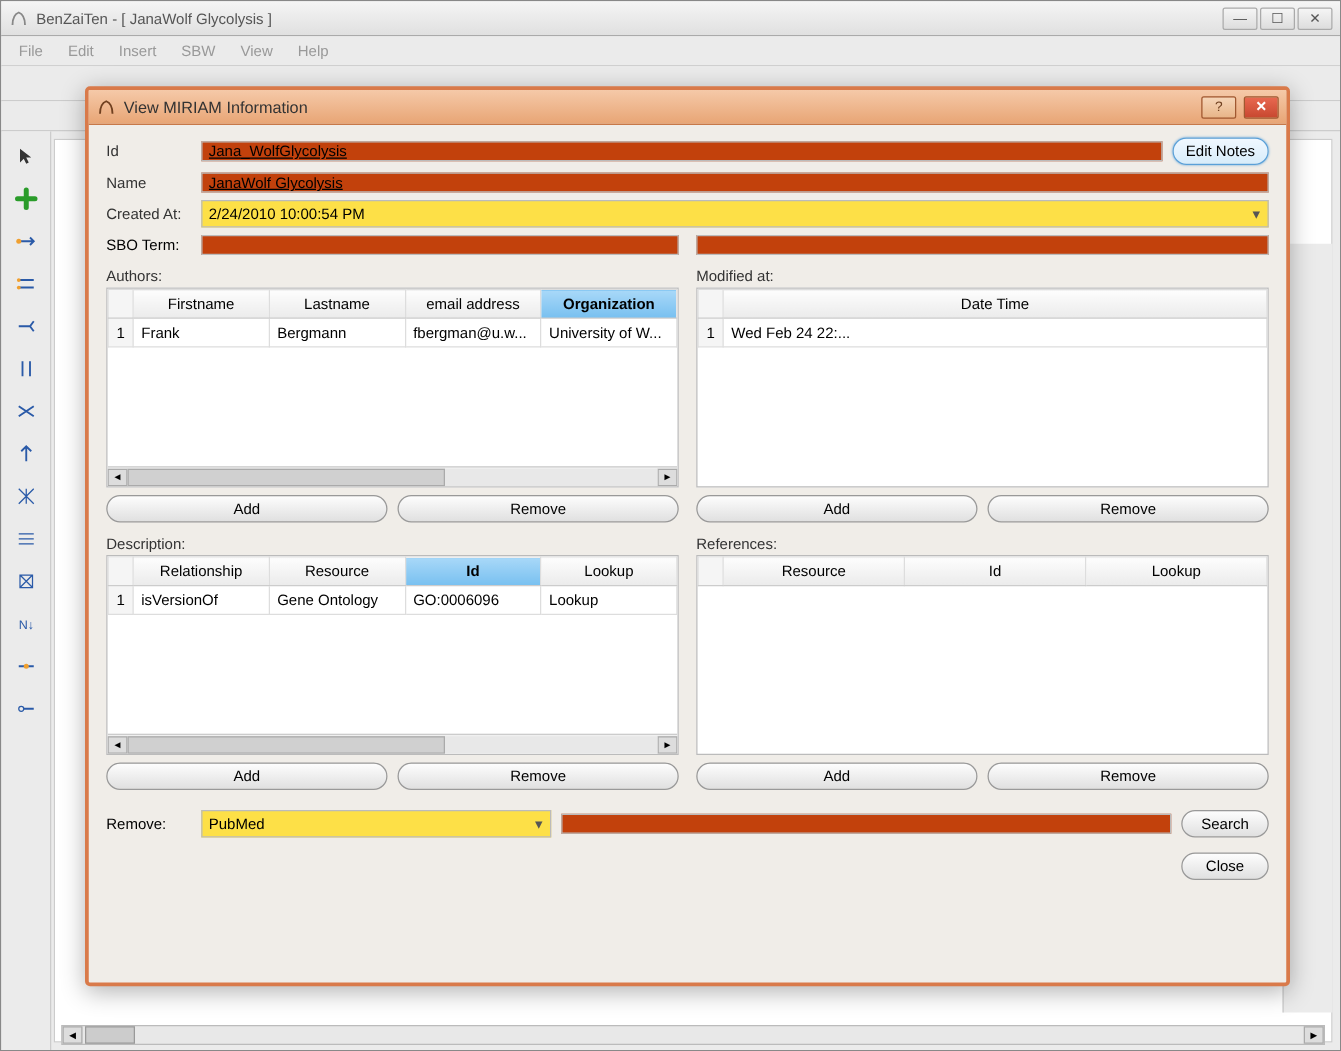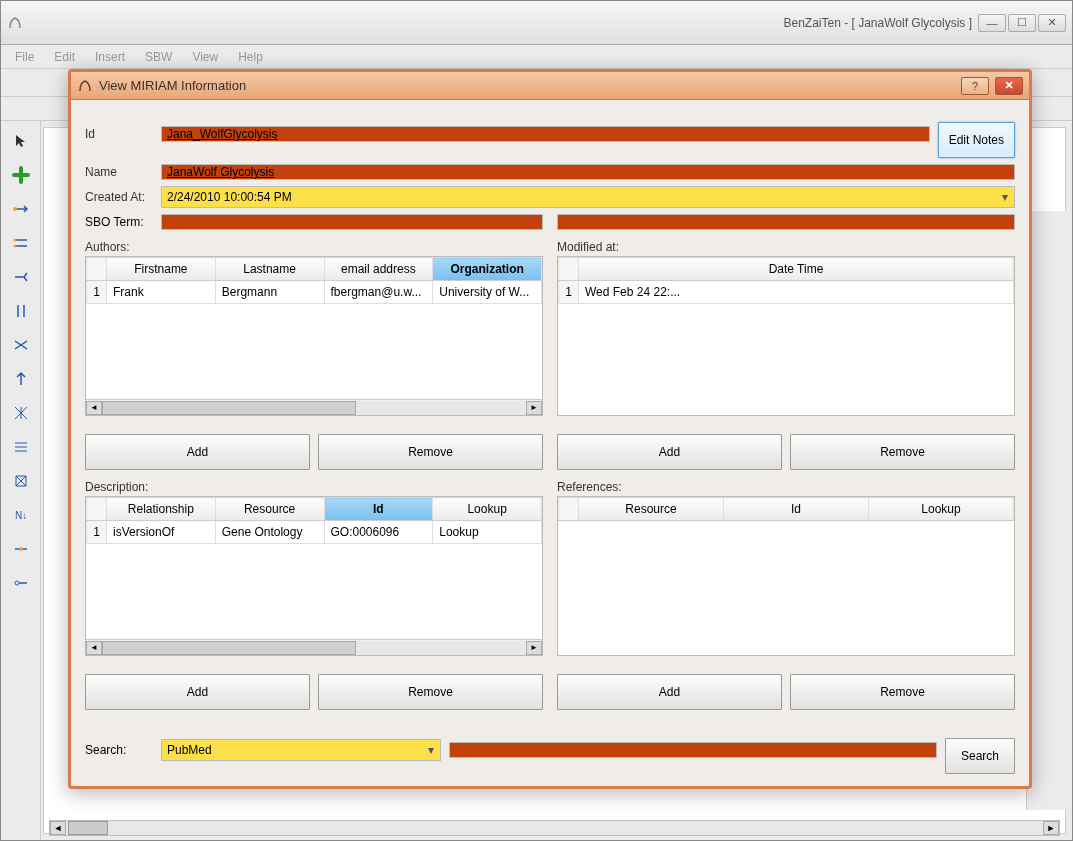--- a/index.html
+++ b/index.html
@@ -17,29 +17,28 @@
     .main-window {
       position: absolute;
       top: 0; left: 0; right: 0; bottom: 0;
       background: #ebebeb;
       border: 1px solid #888;
       display: flex;
       flex-direction: column;
     }
     
     .titlebar {
-      height: 44px;
+      height: 28px;
       background: linear-gradient(to bottom, #f5f5f5, #e0e0e0);
       border-bottom: 1px solid #aaa;
       display: flex;
       align-items: center;
       padding: 0 6px;
       color: #555;
       gap: 6px;
-      text-align: right;
     }
     .titlebar-icon {
       width: 16px; height: 16px;
       display: inline-flex; align-items: center; justify-content: center;
     }
     .titlebar-text { flex: 1; }
     .win-controls { display: flex; gap: 2px; }
     .win-btn {
       width: 28px; height: 18px;
       border: 1px solid #aaa;
@@ -177,28 +176,28 @@
       flex:1; height: 22px;
       border: 1px solid #bbb; background: #fde047;
       display:flex;align-items:center;padding:0 5px;
       position:relative;
     }
     .dropdown::after {
       content: '▾'; position: absolute; right: 6px; color: #555;
     }
     
     .btn {
-      height: 36px;
+      height: 22px;
       padding: 0 10px;
       border: 1px solid #999;
       background: linear-gradient(to bottom, #fdfdfd, #e0e0e0);
-      border-radius: 1px;
+      border-radius: 11px;
       cursor: pointer;
       font-family: inherit; font-size: 12px;
-      display:inline-flex;align-items:center;justify-content:center;margin-top:12px;
+      display:inline-flex;align-items:center;justify-content:center;
     }
     .btn-highlight {
       border: 1px solid #5aa0d8;
       box-shadow: 0 0 2px #5aa0d8;
       background: linear-gradient(to bottom, #f0f8ff, #d8ecfa);
     }
     
     .two-col {
       display: flex;
       gap: 14px;
@@ -568,21 +567,21 @@
           </div>
         </div>
         <div class="btn-row">
           <button class="btn">Add</button>
           <button class="btn">Remove</button>
         </div>
       </div>
     </div>
 
     <div class="search-row">
-      <label>Search:</label>
+      <label>Remove:</label>
       <div class="dropdown">
         <span>PubMed</span>
       </div>
       <input class="text-input" value="" style="">
       <button class="btn" style="width:70px;">Search</button>
     </div>
 
     <div class="bottom-row">
       <button class="btn" style="width:70px;">Close</button>
     </div>

